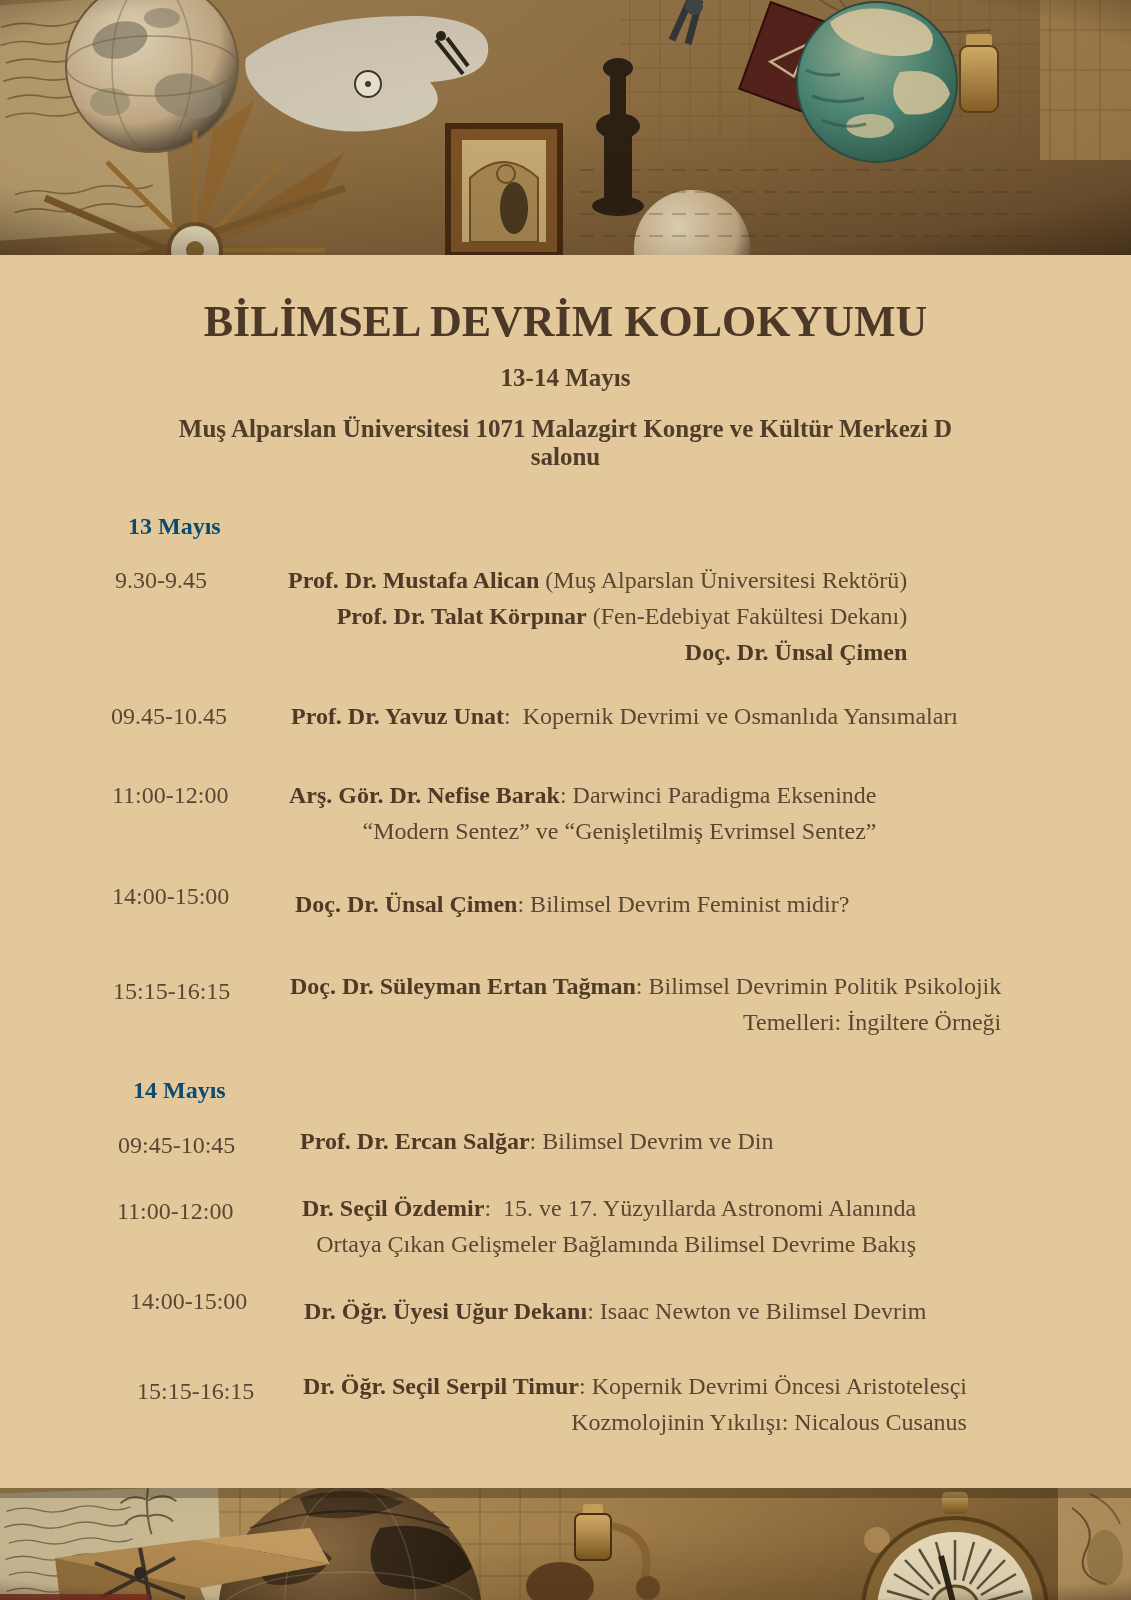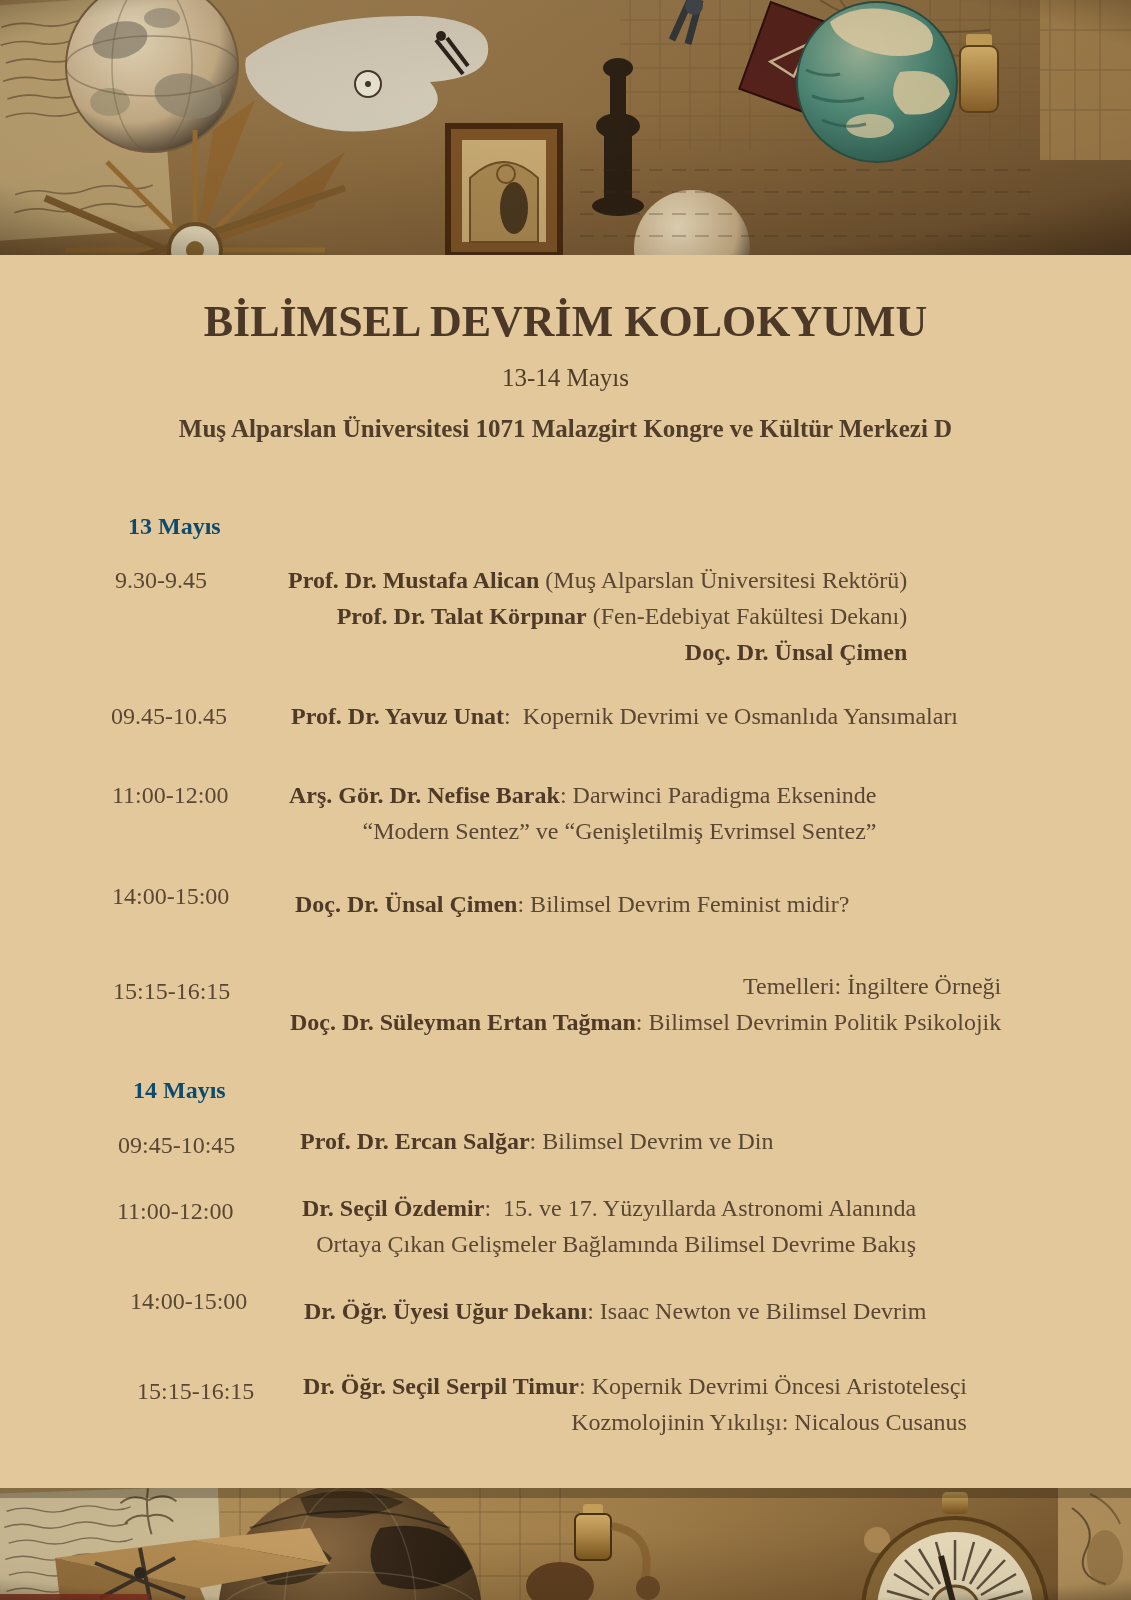--- a/index.html
+++ b/index.html
@@ -6,21 +6,21 @@
   body{width:1131px;height:1600px;overflow:hidden;background:#e3c89b;
        font-family:"Liberation Serif","DejaVu Serif",serif;}
   .page{position:relative;width:1131px;height:1220px;background:#e3c89b;}
   .photo{position:absolute;left:0;width:1131px;overflow:hidden;}
   .photo svg{display:block;}
   .hdr{top:0;height:255px;}
   .ftr{top:1488px;height:112px;}
   .title{position:absolute;top:296px;left:0;width:100%;text-align:center;
          font-size:44px;font-weight:bold;color:#4b3826;letter-spacing:0px;}
   .dates{position:absolute;top:364px;left:0;width:100%;text-align:center;
-         font-size:25px;font-weight:normal;color:#503d2a;}
+         font-size:25px;font-weight:bold;color:#503d2a;}
   .venue{position:absolute;top:415px;left:0;width:100%;text-align:center;
          font-size:25px;font-weight:bold;color:#503d2a;line-height:28px;}
   .daylabel{position:absolute;font-size:24px;font-weight:bold;color:#0c4a6e;line-height:36px;}
   .session{position:absolute;left:0;width:1131px;}
   .time{position:absolute;top:0;font-size:24px;color:#5a4733;line-height:36px;white-space:pre;}
   .content{position:absolute;top:0;font-size:24px;color:#5a4733;}
   .line{line-height:36px;white-space:pre;text-align:right;}
   .line .b{font-weight:bold;color:#4e3a27;}
 </style>
 </head>
@@ -204,20 +204,21 @@
           <line x1="580" y1="236" x2="1040" y2="236"></line>
     </g>
     <rect x="0" y="0" width="1131" height="255" fill="url(#vignH)"></rect>
   </svg>
   </div>
 
   <div class="title">BİLİMSEL DEVRİM KOLOKYUMU</div>
   <div class="dates">13-14 Mayıs</div>
   <div class="venue">
     <div>Muş Alparslan Üniversitesi 1071 Malazgirt Kongre ve Kültür Merkezi D</div>
+    <div>salonu</div>
   </div>
 
   <div class="daylabel" style="top:508px;left:128px">13 Mayıs</div>
 
   <div class="session" style="top:562px">
     <div class="time" style="left:115px">9.30-9.45</div>
     <div class="content" style="left:288px">
       <div class="line"><span class="b">Prof. Dr. Mustafa Alican</span><span> (Muş Alparslan Üniversitesi Rektörü)</span></div>
       <div class="line"><span class="b">Prof. Dr. Talat Körpınar</span><span> (Fen-Edebiyat Fakültesi Dekanı)</span></div>
       <div class="line"><span class="b">Doç. Dr. Ünsal Çimen</span><span></span></div>
@@ -242,22 +243,22 @@
   <div class="session" style="top:878px">
     <div class="time" style="left:112px">14:00-15:00</div>
     <div class="content" style="left:295px;margin-top:8px">
       <div class="line"><span class="b">Doç. Dr. Ünsal Çimen</span><span>: Bilimsel Devrim Feminist midir?</span></div>
     </div>
   </div>
 
   <div class="session" style="top:973px">
     <div class="time" style="left:113px">15:15-16:15</div>
     <div class="content" style="left:290px;margin-top:-5px">
+      <div class="line"><span class="b">Doç. Dr. Süleyman Ertan Tağman</span><span>: Bilimsel Devrimin Politik Psikolojik</span></div>
       <div class="line"><span class="b"></span><span>Temelleri: İngiltere Örneği</span></div>
-      <div class="line"><span class="b">Doç. Dr. Süleyman Ertan Tağman</span><span>: Bilimsel Devrimin Politik Psikolojik</span></div>
     </div>
   </div>
 
   <div class="daylabel" style="top:1072px;left:133px">14 Mayıs</div>
 
   <div class="session" style="top:1127px">
     <div class="time" style="left:118px">09:45-10:45</div>
     <div class="content" style="left:300px;margin-top:-4px">
       <div class="line"><span class="b">Prof. Dr. Ercan Salğar</span><span>: Bilimsel Devrim ve Din</span></div>
     </div>

